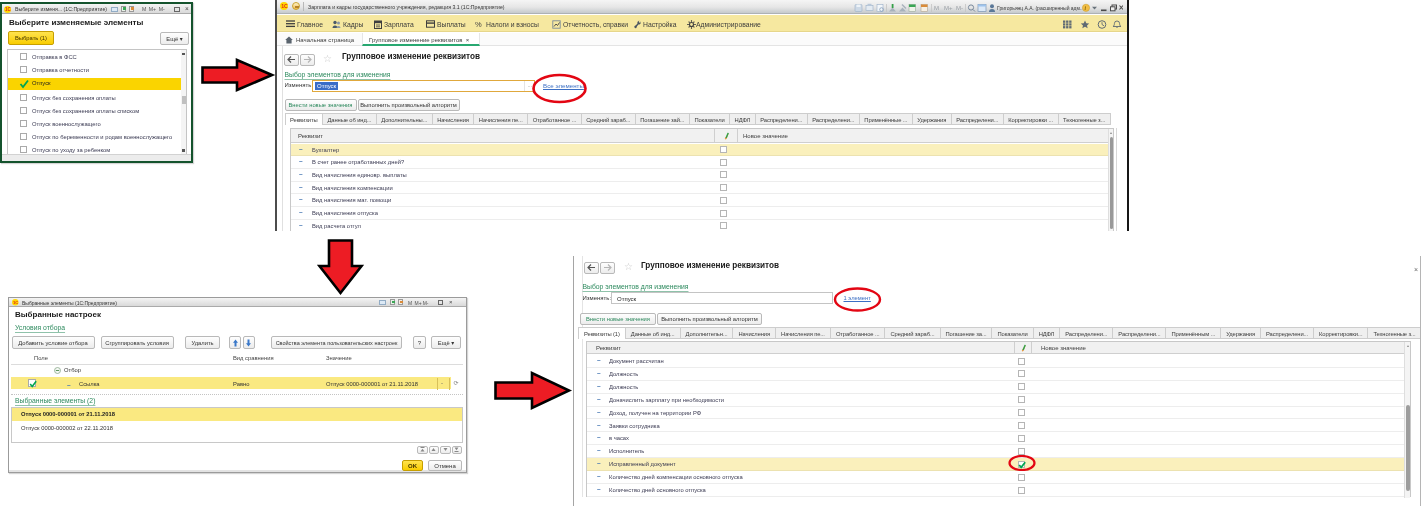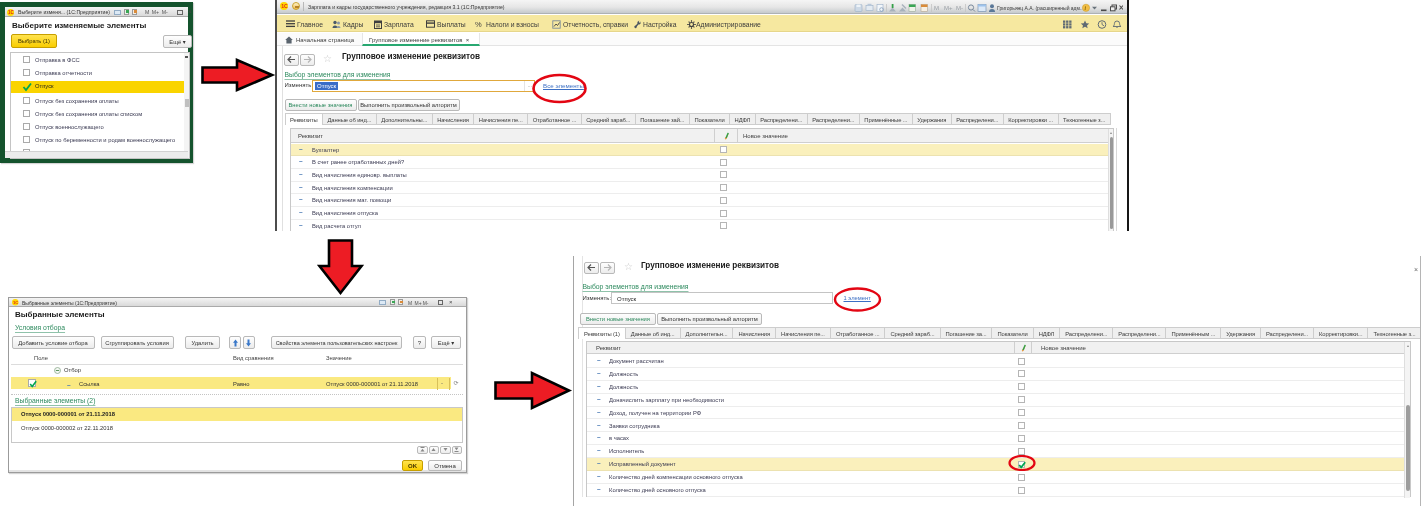--- a/index.html
+++ b/index.html
@@ -15,21 +15,21 @@
 .glink { color:#2d8a5e; white-space:nowrap; text-decoration:underline; text-decoration-color:#8fc2aa; text-decoration-skip-ink:none; text-decoration-thickness:0.8px; text-underline-offset:1.5px; }
 .blink { color:#3b6fc4; text-decoration:underline; white-space:nowrap; text-decoration-skip-ink:none; }
 .nw { white-space:nowrap; }
 .t58 { font-size:5.8px; color:#333; white-space:nowrap; }
 .t58b { font-size:5.8px; color:#3a3a52; white-space:nowrap; }
 </style>
 </head>
 <body>
 <div id="canvas">
 
-<div class="abs" style="left:0px; top:2px; width:193px; height:161px; border:5px solid #14532d; background:#fff; box-shadow:1px 1px 1px #d5d5d5;">
+<div class="abs" style="left:0px; top:2px; width:193px; height:161px; border:2px solid #14532d; background:#fff; box-shadow:1px 1px 1px #d5d5d5;">
   <div class="tbar abs" style="left:0; top:0; width:100%; height:10px;">
     <svg class="abs" style="left:1.5px; top:1.5px;" width="7" height="7" viewBox="0 0 14 14">
           <circle cx="7" cy="7" r="7" fill="#ffd800"></circle>
           <text x="2.2" y="10.5" font-size="9" font-weight="bold" fill="#e02a1a" font-family="Liberation Sans">1С</text>
         </svg>
     <div class="ttext abs" style="left:13px; top:2px;">Выберите изменя...  (1С:Предприятие)</div>
     <div class="abs" style="left:109px; top:2.5px; width:7px; height:5px; background:#dce9f5; border:1px solid #92acc5;"></div>
     <div class="abs" style="left:119px; top:1.5px; width:5px; height:6.5px; background:#e8f2e8; border:1px solid #999;">
           <div class="abs" style="left:0.5px; top:0.5px; width:3px; height:2.5px; background:#3aa655;"></div>
         </div>
@@ -305,21 +305,21 @@
     <div class="abs" style="left:381px; top:1px; width:5px; height:6px; background:#e8f2e8; border:1px solid #999;">
           <div class="abs" style="left:0.5px; top:0.5px; width:3px; height:2px; background:#3aa655;"></div>
         </div>
     <div class="abs" style="left:389px; top:1px; width:5px; height:6px; background:#f5ece0; border:1px solid #999;">
           <div class="abs" style="left:0.5px; top:0.5px; width:3px; height:2px; background:#d98b3a;"></div>
         </div>
     <div class="ttext abs" style="left:399px; top:1.5px; font-size:5px; color:#555;">М  М+ М-</div>
     <div class="abs" style="left:429px; top:2px; width:5px; height:4.5px; border:1px solid #666;"></div>
     <div class="ttext abs" style="left:440px; top:0.5px; font-size:6px; color:#444;">×</div>
   </div>
-  <div class="abs nw" style="left:6px; top:11.5px; font-size:8px; font-weight:bold; color:#1a1a1a;">Выбранные элементы</div>
+  <div class="abs nw" style="left:6px; top:11.5px; font-size:8px; font-weight:bold; color:#1a1a1a;">Выбранные настроек</div>
   <div class="glink abs" style="left:6px; top:26px; font-size:6.8px;">Условия отбора</div>
   <div class="gbtn abs" style="left:2.5px;  top:38px; width:83px; height:13px; font-size:5.8px; line-height:12px;">Добавить условие отбора</div>
   <div class="gbtn abs" style="left:91.5px; top:38px; width:73px; height:13px; font-size:5.8px; line-height:12px;">Сгруппировать условия</div>
   <div class="gbtn abs" style="left:176px; top:38px; width:35px; height:13px; font-size:5.8px; line-height:12px;">Удалить</div>
   <div class="gbtn ibtn abs" style="left:220px; top:38px; width:12px; height:13px;">
         <svg width="7" height="8" viewBox="0 0 7 8">
           <path d="M3.5 0.5 L6 3.8 L4.5 3.8 L4.5 7.5 L2.5 7.5 L2.5 3.8 L1 3.8 Z" fill="#3a78c9"></path>
         </svg>
       </div>
   <div class="gbtn ibtn abs" style="left:233.5px; top:38px; width:12px; height:13px;">

